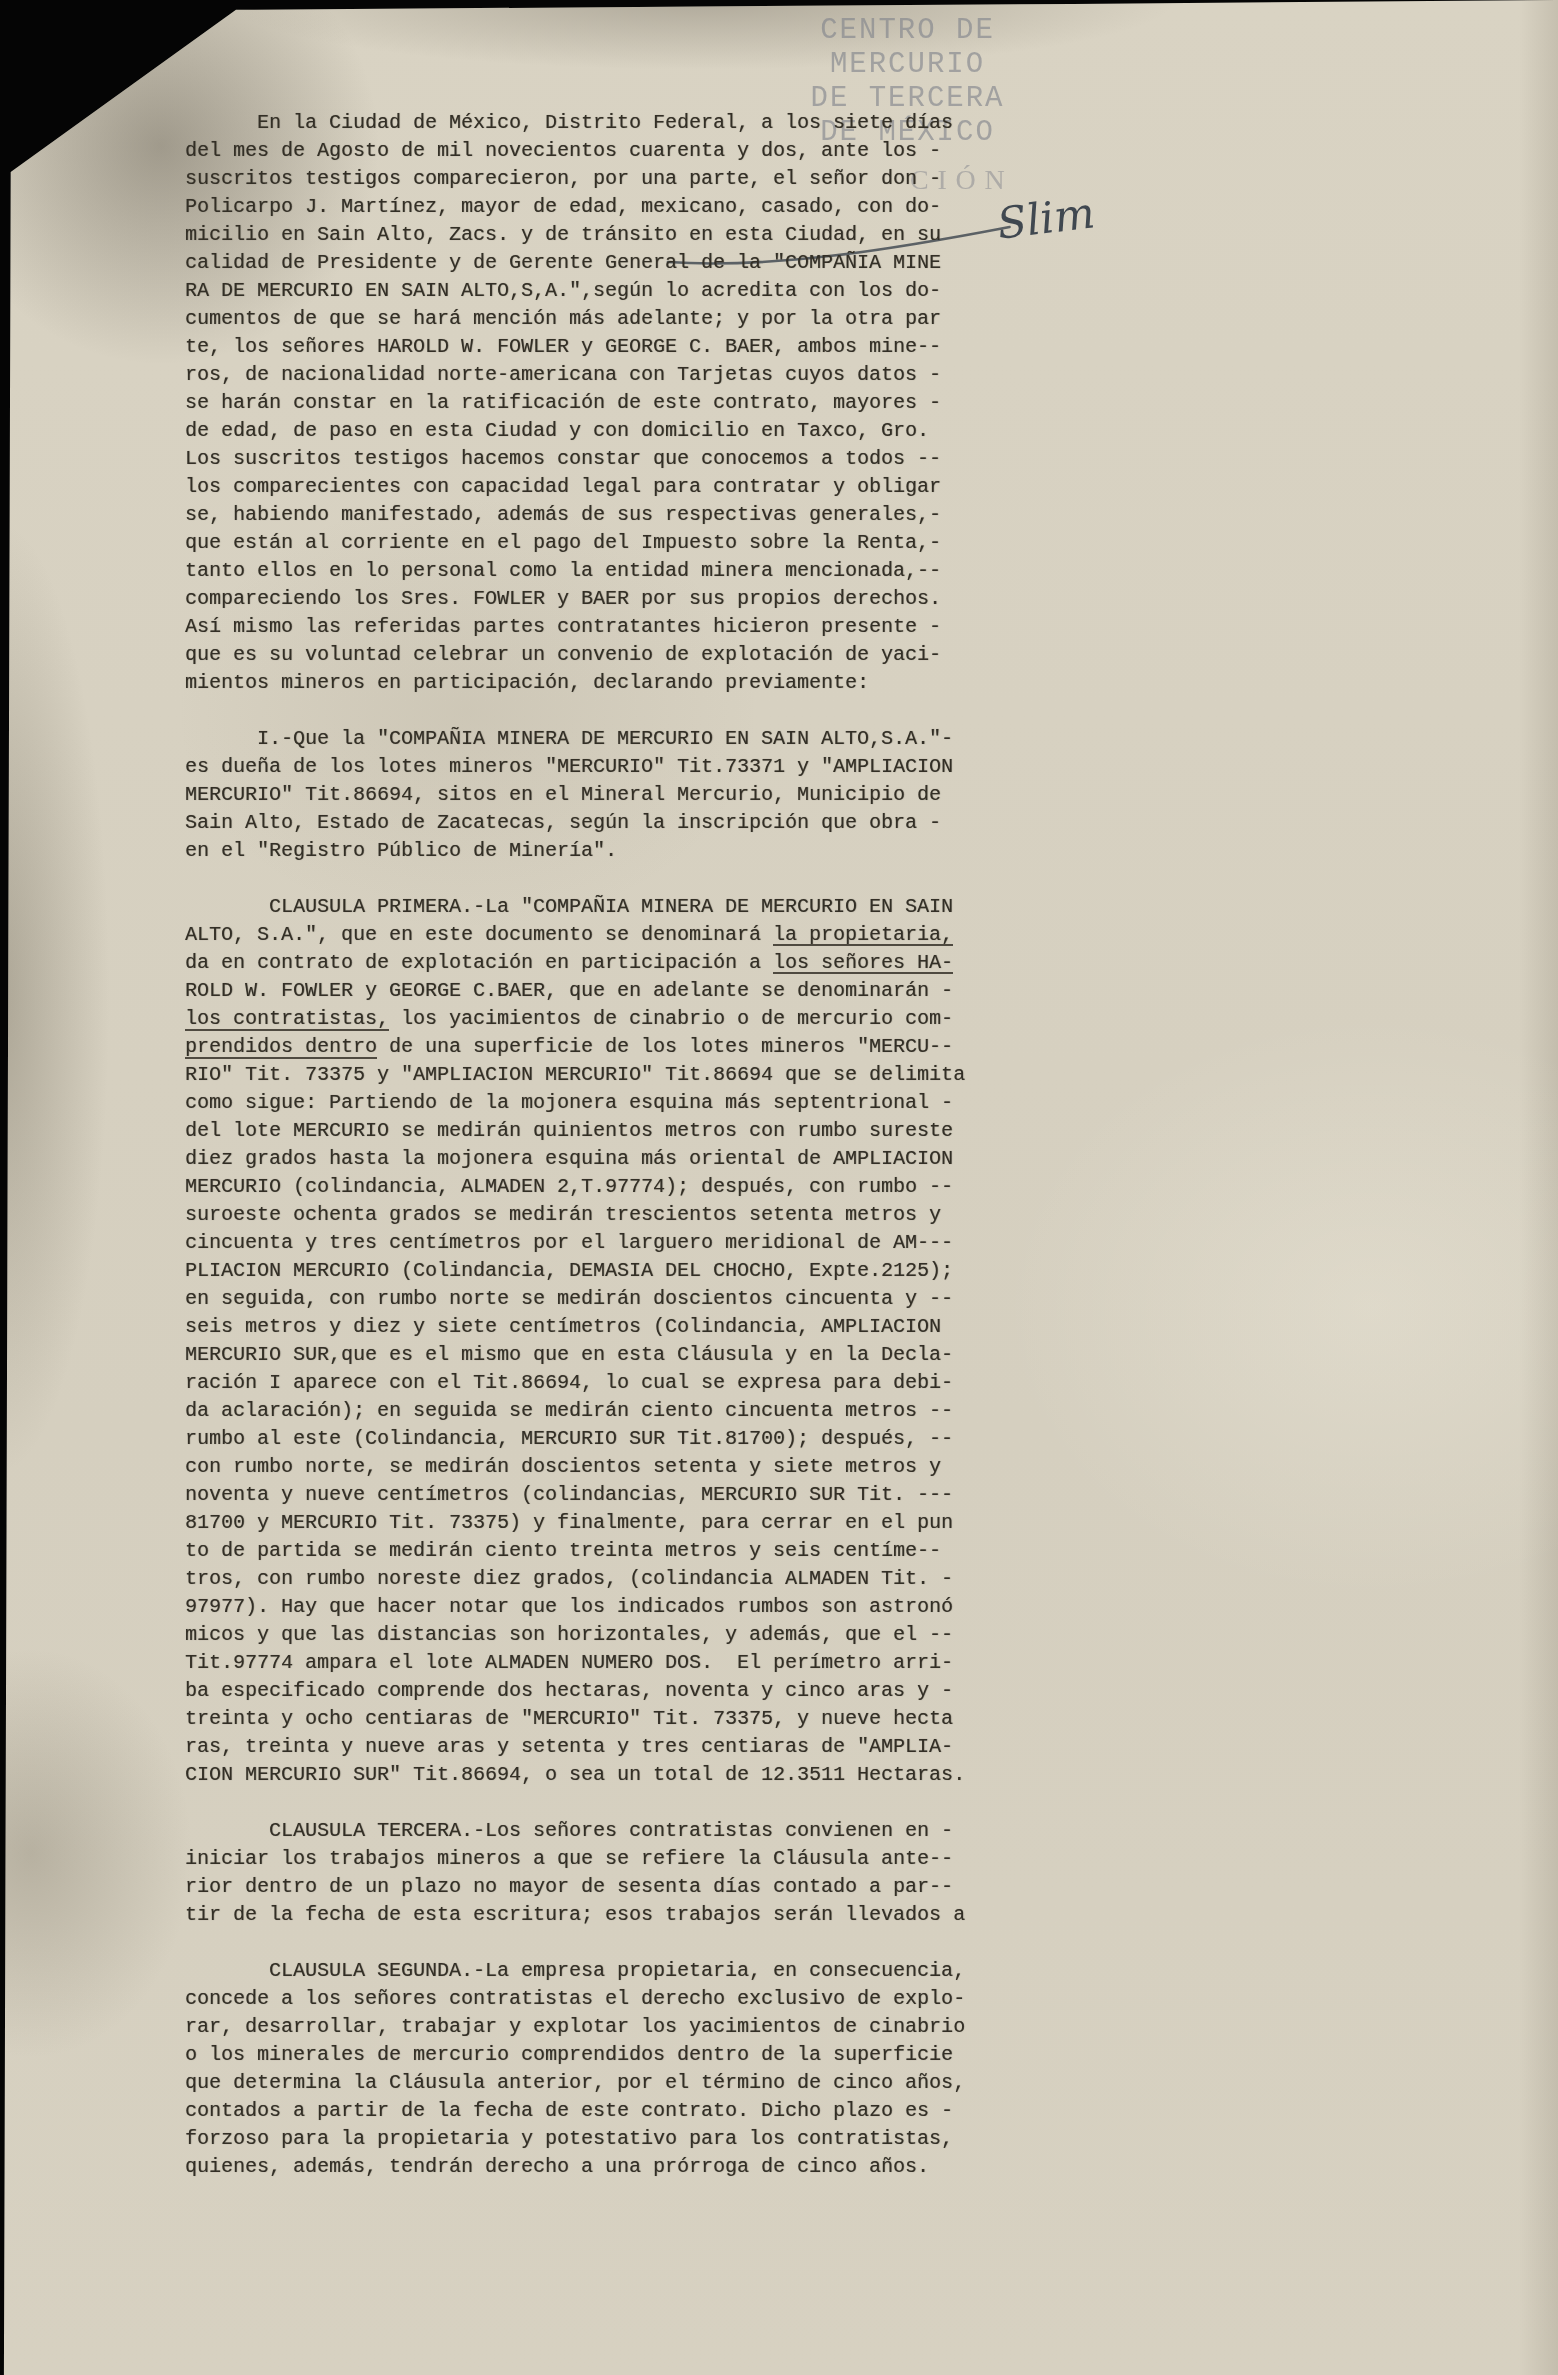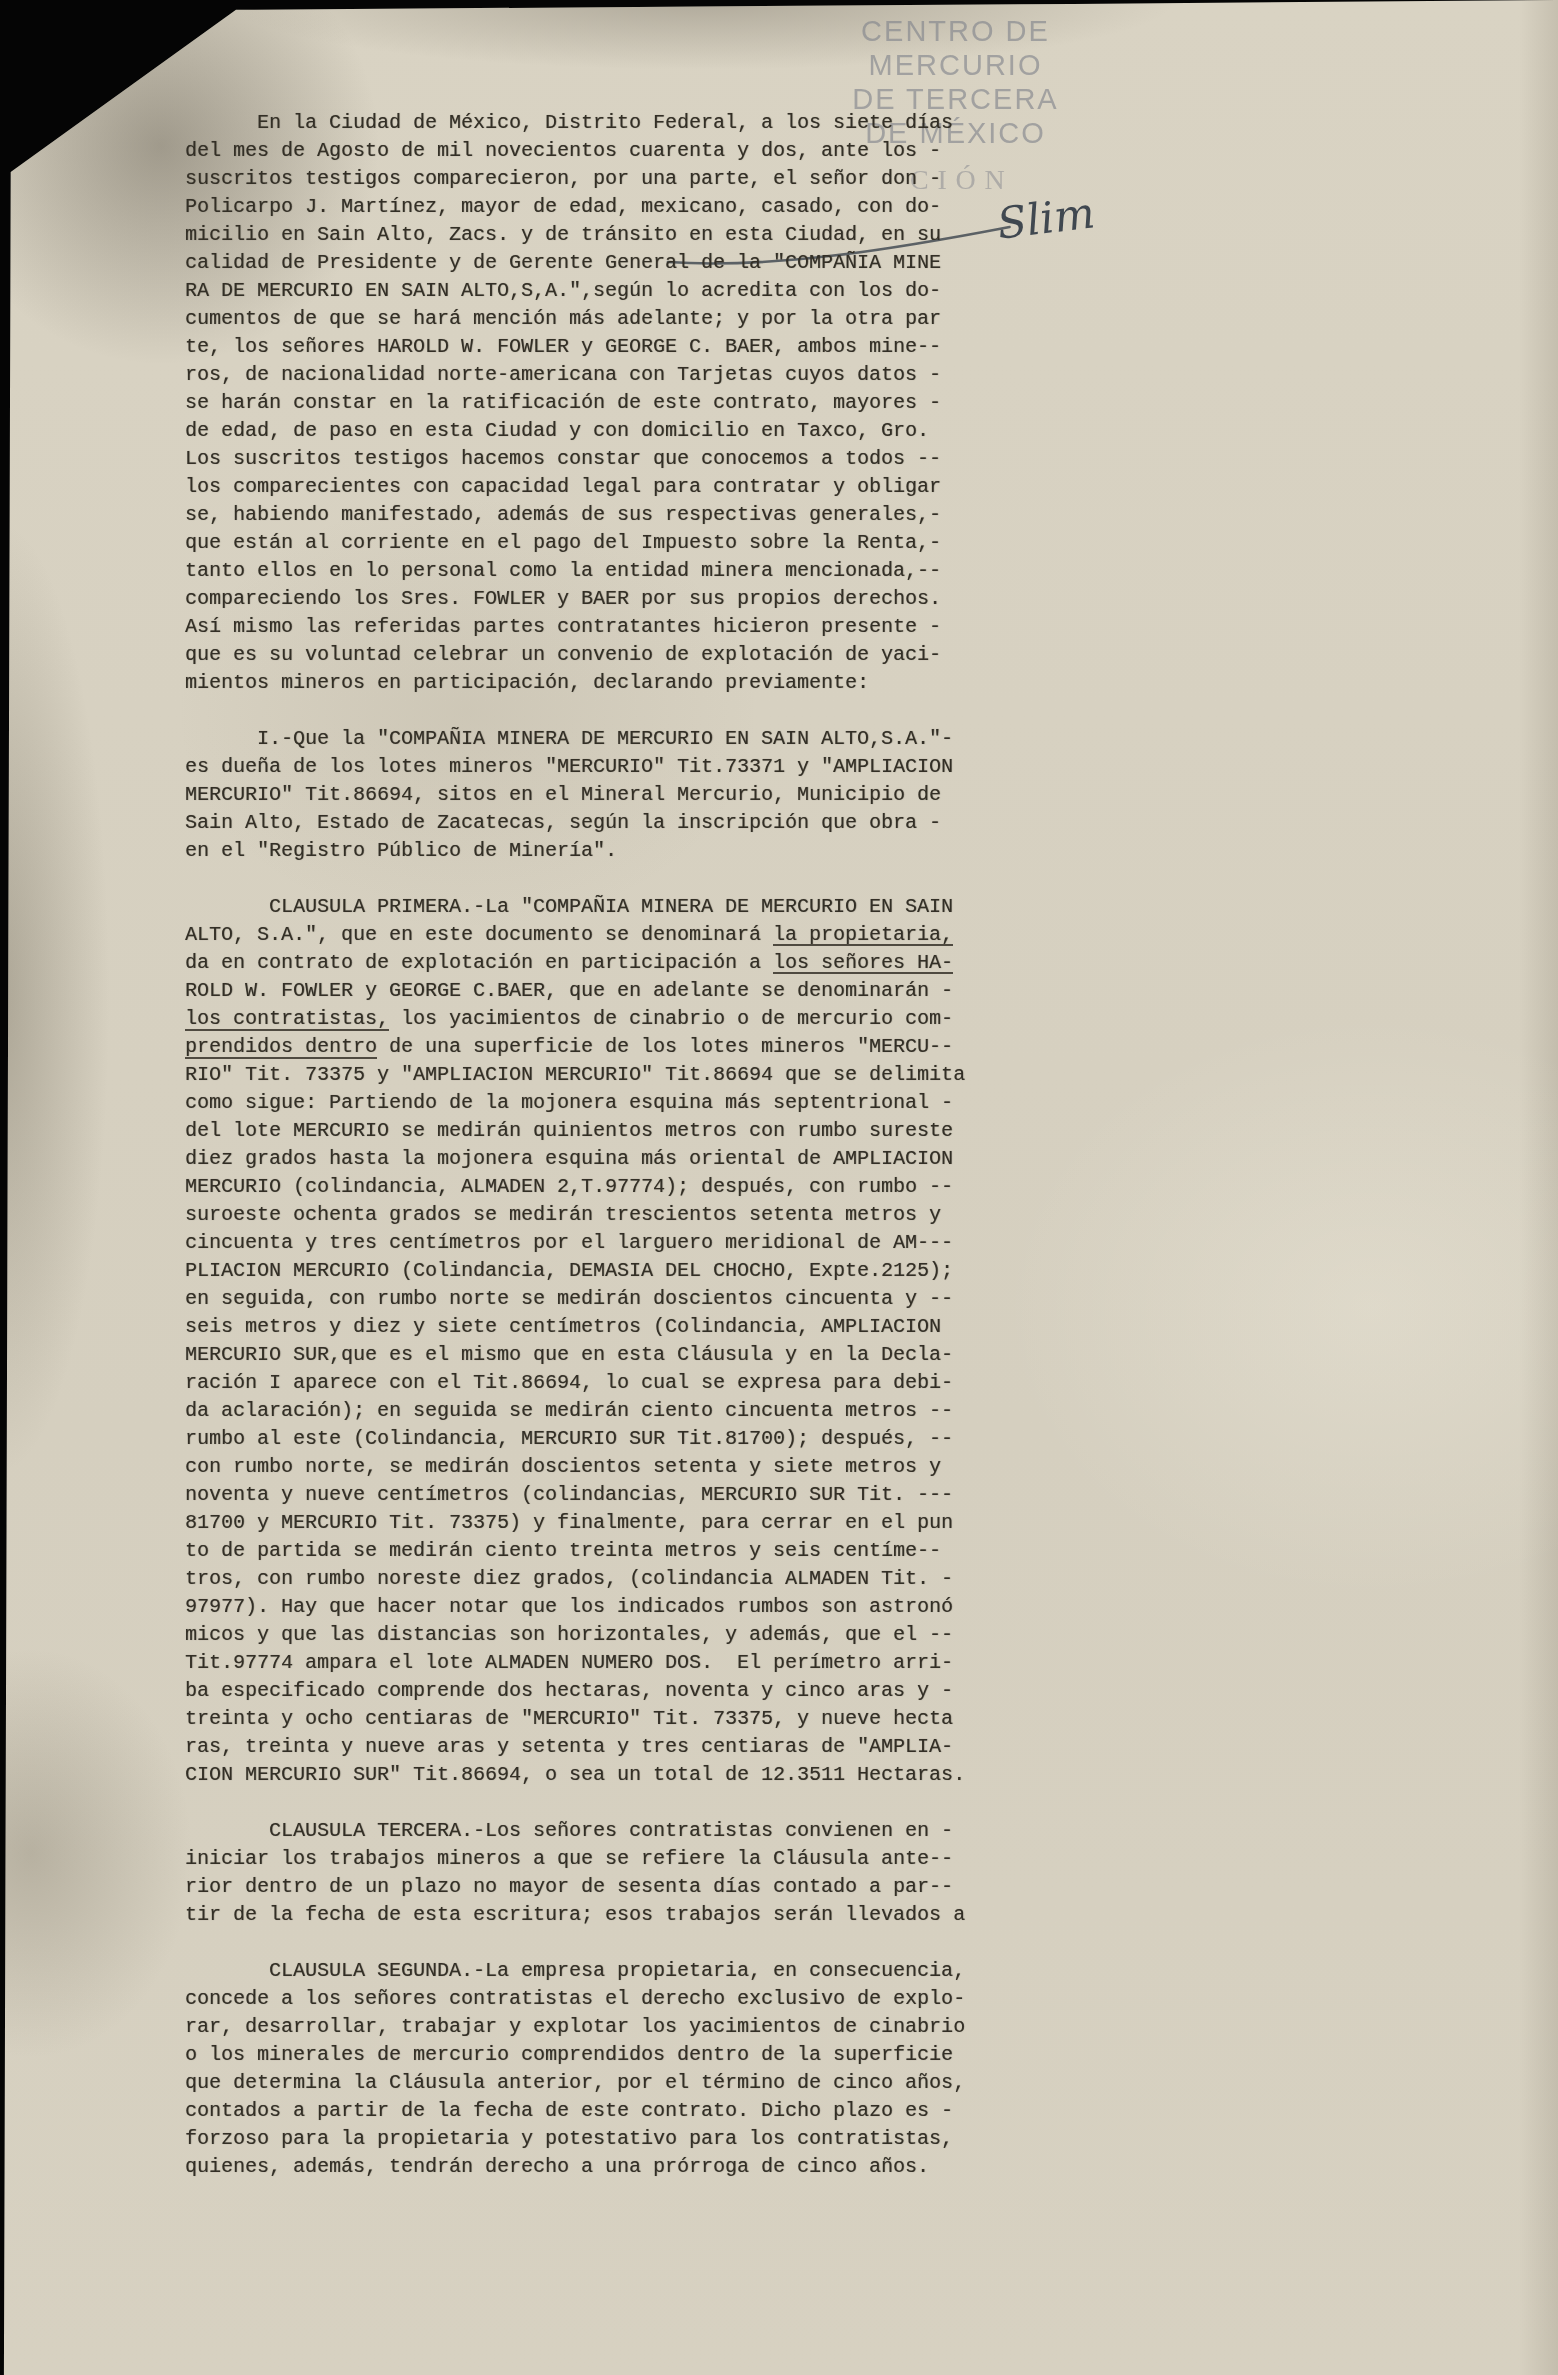--- a/index.html
+++ b/index.html
@@ -25,26 +25,25 @@
       radial-gradient(ellipse 419px 312px at 30% 30%, rgba(120,110,90,0.10), transparent 70%),
       linear-gradient(to left, rgba(120,112,95,0.20), transparent 39px),
       linear-gradient(180deg, #d9d3c3 0%, #d5cfbf 60%, #d7d1c1 100%);
   }
 
   
   .watermark {
     position: absolute;
     left: 800px; top: 13.7px; width: 215px;
     text-align: center;
-    font-family: Liberation Sans, sans-serif;
+    font-family: Liberation Mono, monospace;
     font-size: 29px; line-height: 34px;
     letter-spacing: 2px;
     color: rgba(128,130,138,0.62);
     user-select: none;
-    margin-left: 48px;
   }
   .watermark-fragment {
     position: absolute;
     left: 910px; top: 164px;
     font-family: "Liberation Serif", serif;
     font-size: 28px;
     letter-spacing: 8.8px;
     color: rgba(128,130,138,0.48);
   }
 

